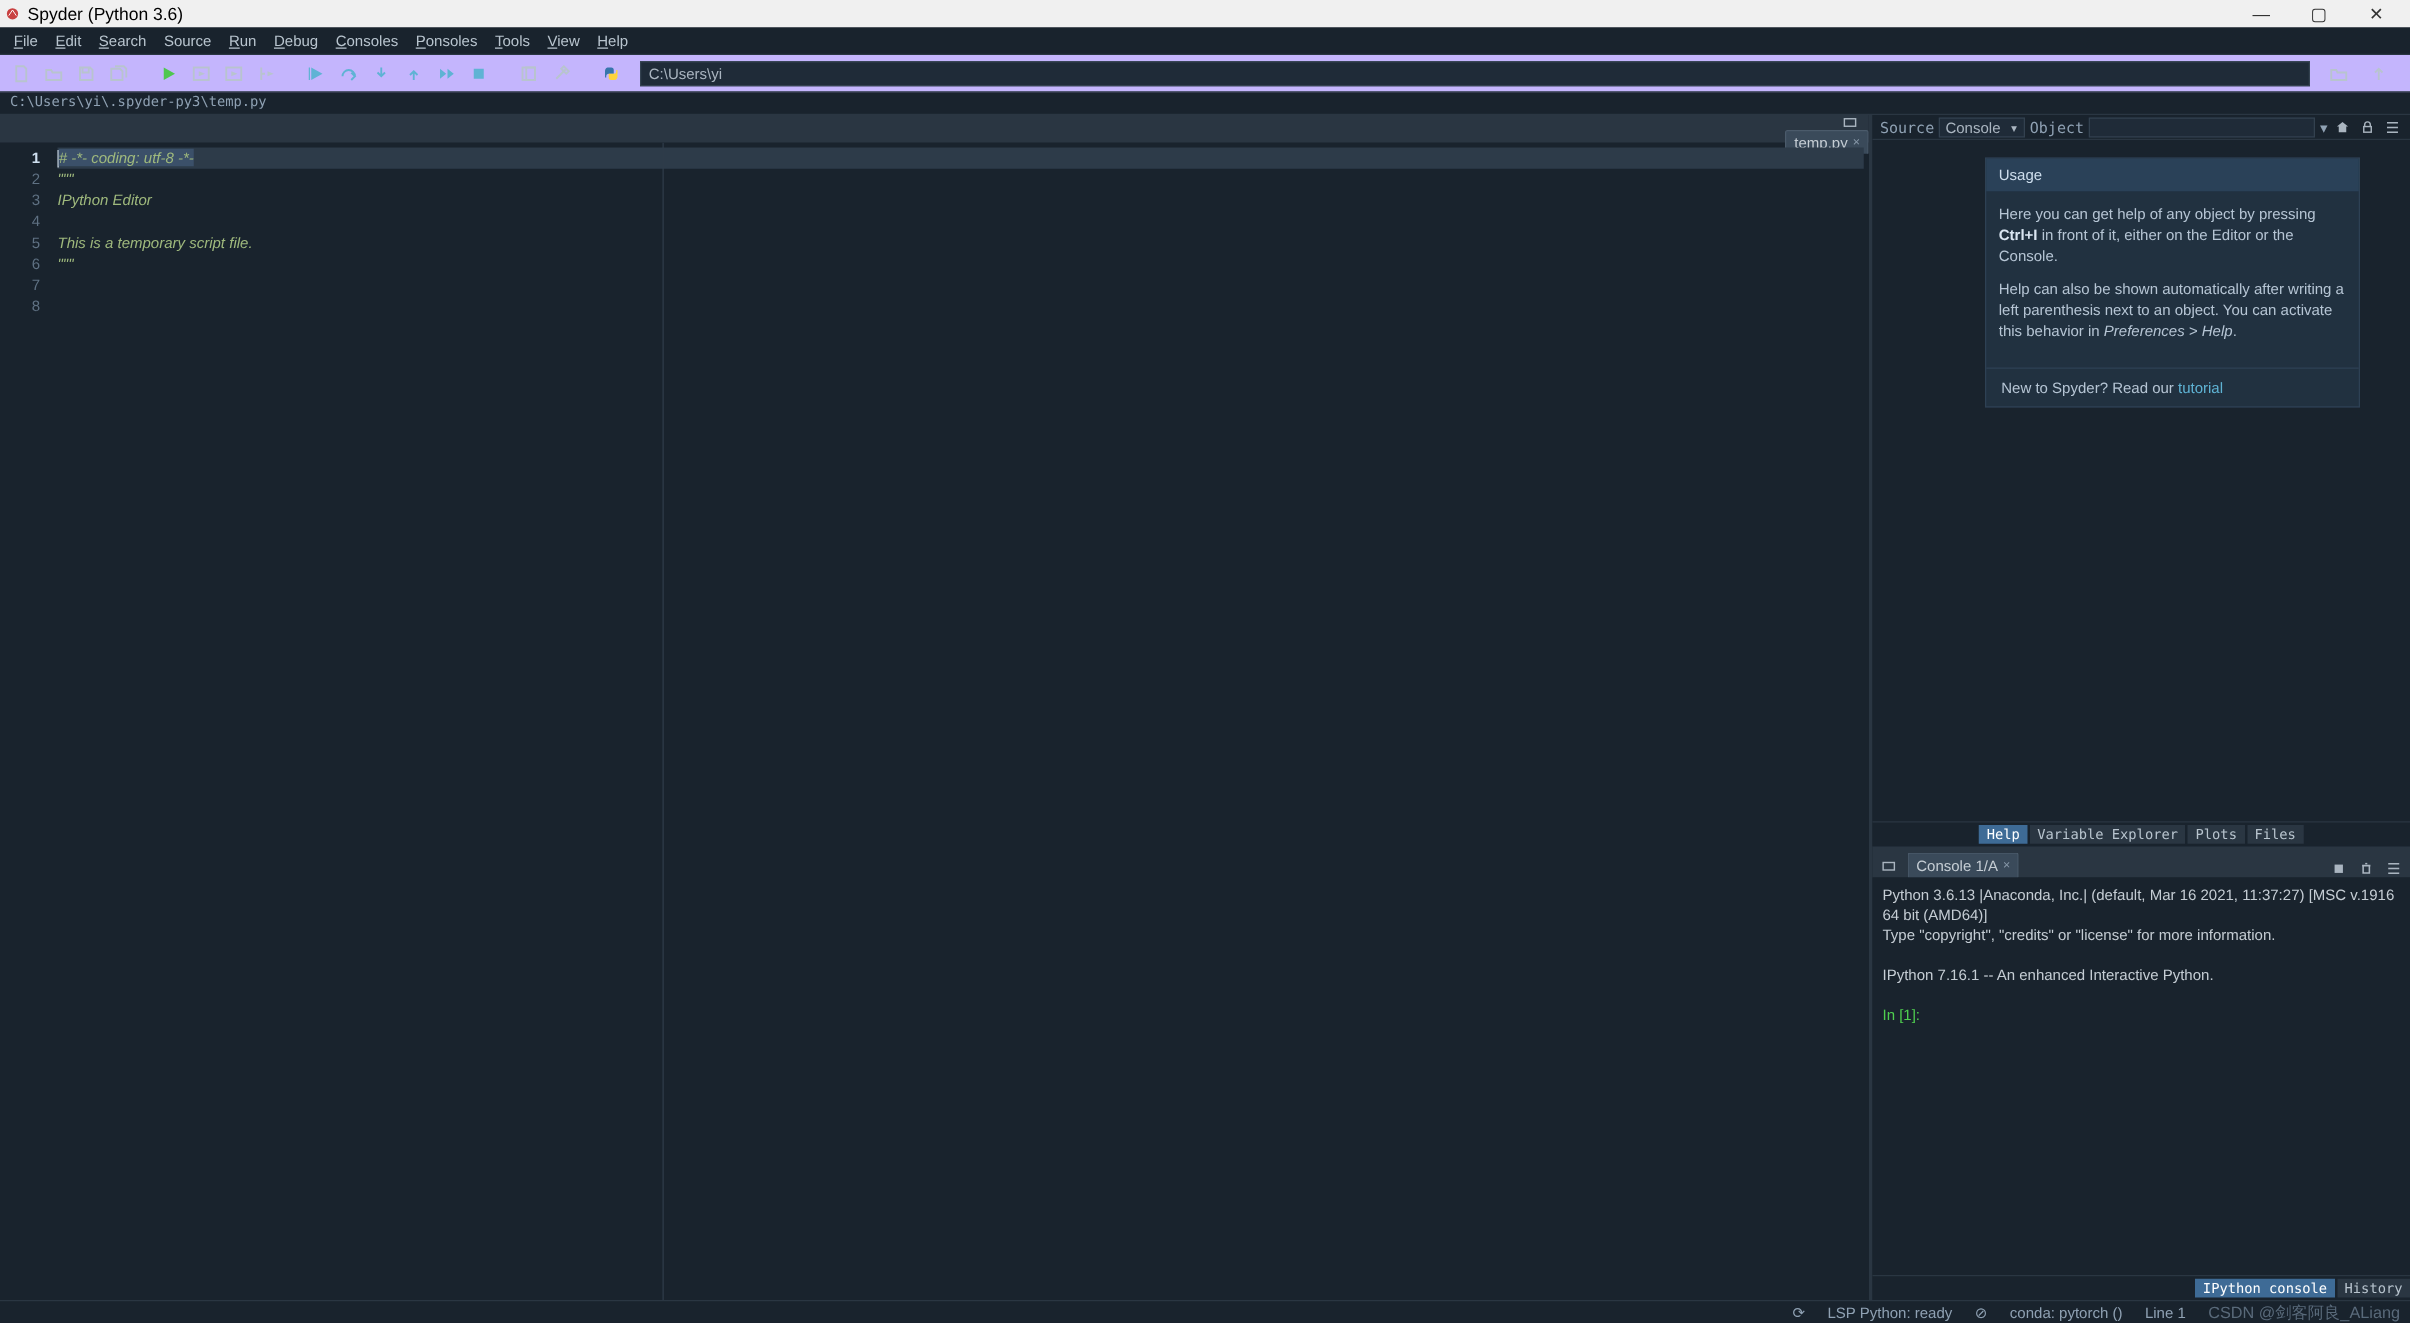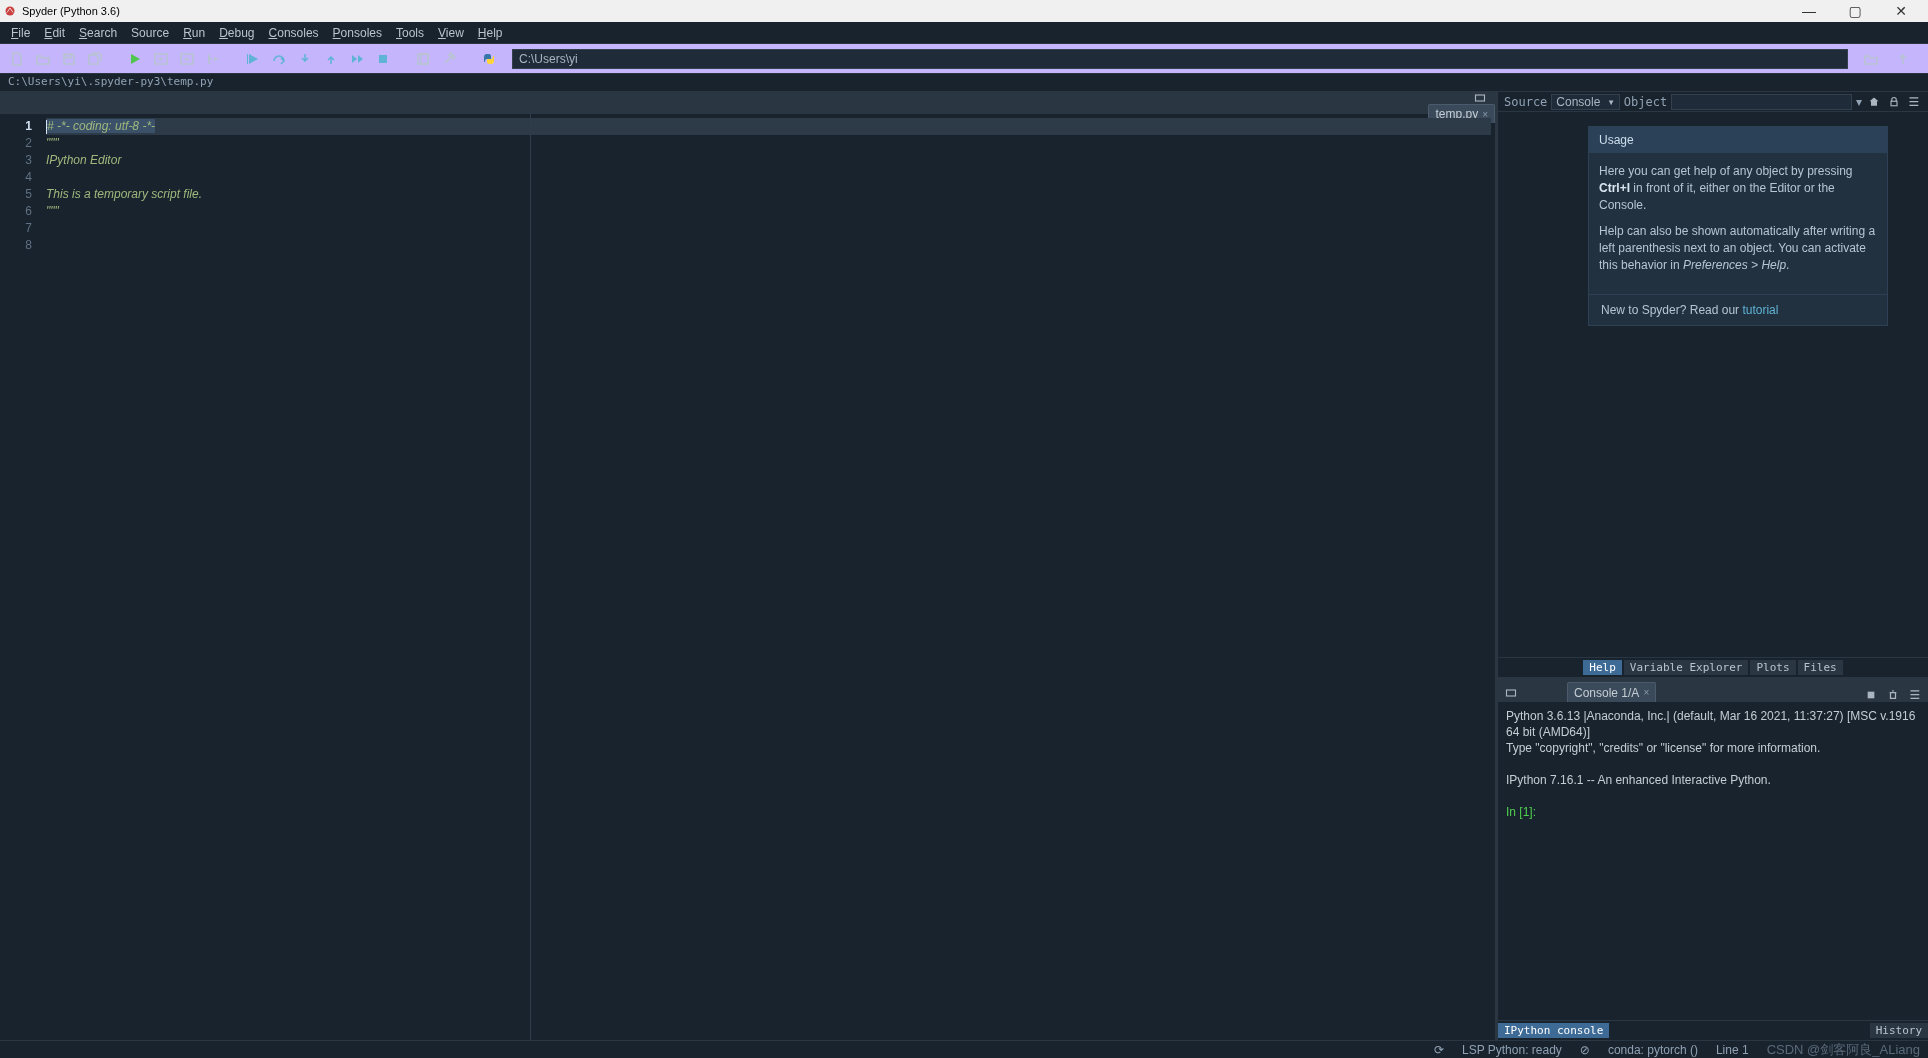--- a/index.html
+++ b/index.html
@@ -1,21 +1,21 @@
 <!DOCTYPE html>
 <html><head>
 <meta charset="utf-8">
 <style>
 * { margin: 0; padding: 0; box-sizing: border-box; font-family: "Segoe UI", Tahoma, sans-serif; font-size: 12px; }
 html, body { width: 1928px; height: 1058px; background: #19232d; color: #c5cdd4; overflow: hidden; }
 
 
 .titlebar { height: 22px; background: #f0f0f0; display: flex; align-items: center; padding: 0 4px; color: #000; }
 .titlebar .icon { width: 12px; height: 12px; margin-right: 6px; display:inline-flex; align-items:center; justify-content:center; }
-.titlebar .title { flex: 1; font-size: 11px; }
+.titlebar .title { flex: 1; font-size: 14px; }
 .titlebar .winbtns { display: flex; }
 .titlebar .winbtn { width: 46px; height: 22px; display:flex; align-items:center; justify-content:center; color:#333; font-size:14px; cursor:pointer; }
 
 
 .menubar { height: 22px; background: #19232d; display: flex; align-items: center; padding: 0 4px; border-bottom: 1px solid #2a3642; }
 .menubar .menu { padding: 2px 7px; color: #b8c4ce; font-size: 12px; cursor: pointer; }
 .menubar .menu u { text-decoration: underline; }
 
 
 .toolbar { height: 30px; background: #c4b5fd; display: flex; align-items: center; padding: 0 6px; border-bottom: 1px solid #2a3642; gap: 4px; }
@@ -69,29 +69,29 @@
 .usage-footer { padding:8px 12px; font-size:11px; border-top:1px solid #2e4154; color:#b6c5d4; }
 .usage-footer a { color:#5fb3d4; text-decoration:none; }
 
 .help-bottom-tabs { height:20px; display:flex; justify-content:center; align-items:center; gap:2px; background:#19232d; border-top:1px solid #2a3642; }
 .btab { background:#2a3642; padding:1px 6px; font-size:11px; color:#b8c4ce; cursor:pointer; font-family: Consolas, monospace; }
 .btab.active { background:#3e6b96; color:#fff; }
 
 
 .console-pane { height: 360px; display:flex; flex-direction:column; }
 .console-tabs { height:22px; background:#2a3642; display:flex; align-items:flex-end; padding-left:4px; }
-.ctab { height:20px; background:#3a4a5a; border:1px solid #4b5b6b; border-bottom:none; padding:2px 6px; font-size:11px; color:#c5cdd4; display:flex; align-items:center; gap:4px; cursor:pointer; border-radius:2px 2px 0 0; font-family: Consolas, monospace; margin-left: 41px; }
+.ctab { height:20px; background:#3a4a5a; border:1px solid #4b5b6b; border-bottom:none; padding:2px 6px; font-size:11px; color:#c5cdd4; display:flex; align-items:center; gap:4px; cursor:pointer; border-radius:2px 2px 0 0; font-family: Consolas, monospace; }
 .ctab .close { font-size:10px; color:#8899aa; }
 .console-opts { margin-left:auto; margin-right:6px; display:flex; gap:8px; color:#aab5c0; }
 .console-opts .ic { width:14px; height:14px; display:flex; align-items:center; justify-content:center; cursor:pointer; }
 
 .console-body { flex:1; background:#19232d; padding:6px 8px; font-family: Consolas, monospace; font-size:12px; line-height:16px; white-space:pre-wrap; overflow:auto; }
 .console-body .prompt-in { color:#4fcf4f; }
 
-.console-bottom-tabs { height:20px; display:flex; justify-content:space-between; align-items:center; gap:2px; background:#19232d; border-top:1px solid #2a3642; }
+.console-bottom-tabs { height:20px; display:flex; justify-content:flex-end; align-items:center; gap:2px; background:#19232d; border-top:1px solid #2a3642; }
 
 
 .statusbar { height:18px; background:#19232d; border-top:1px solid #2a3642; display:flex; align-items:center; color:#8fa1b3; font-size:11px; padding:0 8px; gap:18px; font-family: Consolas, monospace; }
 .statusbar .grow { flex:1; }
 .statusbar .watermark { color:#6a7c8e; opacity:.8; font-family: "Segoe UI", sans-serif; font-size:13px; }
 
 
 .stroke { stroke: currentColor; stroke-width:1.5; fill:none; }
 .fill { fill: currentColor; }
 </style>

